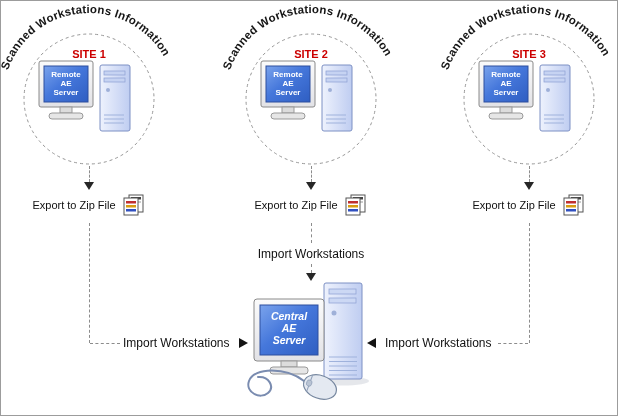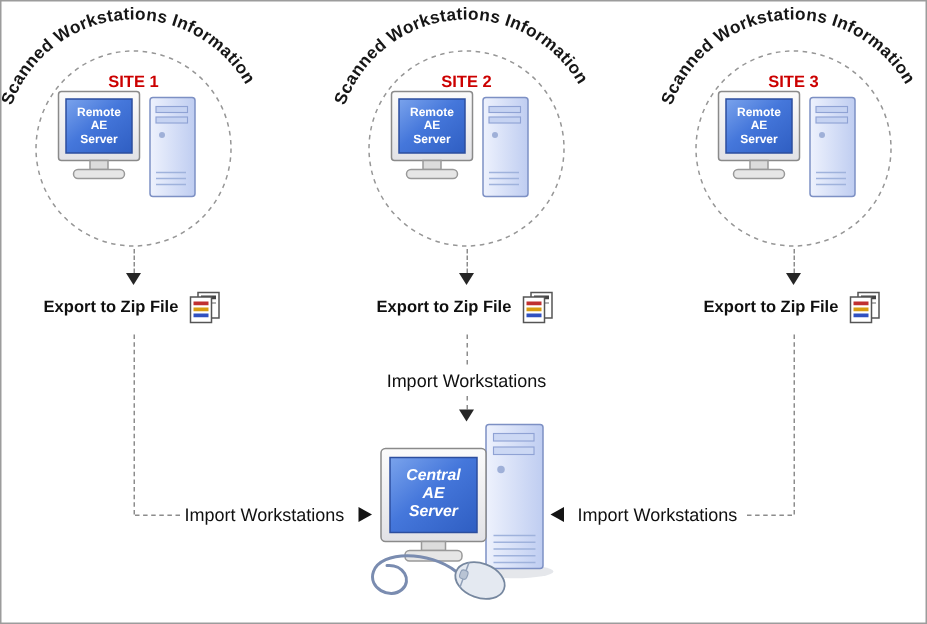--- a/index.html
+++ b/index.html
@@ -29,21 +29,21 @@
   .arrow-left  { position:absolute; width:0; height:0;
                  border-top:5px solid transparent; border-bottom:5px solid transparent;
                  border-right:9px solid #141414; }
 
   .label { position:absolute; font-size:12px; font-weight:normal; color:#101010;
            white-space:nowrap; line-height:14px; }
   .label-center { text-align:center; }
 
   .export-row { position:absolute; width:170px; height:24px; display:flex;
                 align-items:center; justify-content:center; gap:6px; }
-  .export-row .txt { font-size:11px; font-weight:bold; color:#101010; white-space:nowrap; }
+  .export-row .txt { font-size:11px; font-weight:normal; color:#101010; white-space:nowrap; }
   .export-row svg { position:static; flex:0 0 auto; }
 </style>
 </head>
 <body>
 
 <div class="canvas">
 
   <svg width="0" height="0" aria-hidden="true">
     <defs>
       <linearGradient id="grad-screen" x1="0" y1="0" x2="1" y2="1">

